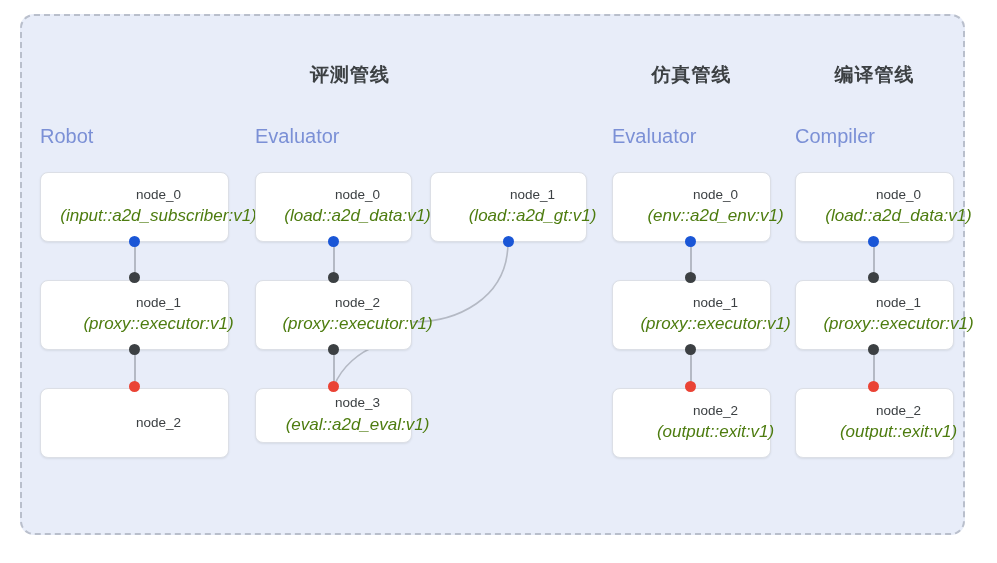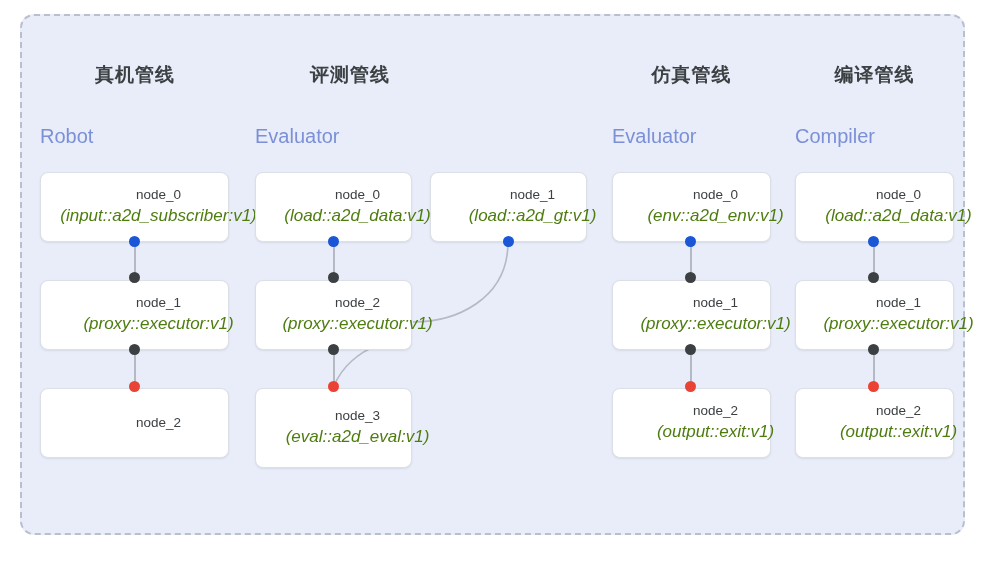--- a/index.html
+++ b/index.html
@@ -91,21 +91,20 @@
     pointer-events: none;
   }
 </style>
 </head>
 <body>
 
 <div id="canvas">
 
   <div id="panel"></div>
 
-  <div class="col-header-cn" style="left:40px;top:62px;width:190px;">真机管线</div>
   <div class="col-header-en" style="left:40px;top:125px;width:190px;">Robot</div>
 
   <div class="col-header-cn" style="left:255px;top:62px;width:190px;">评测管线</div>
   <div class="col-header-en" style="left:255px;top:125px;width:190px;">Evaluator</div>
 
   <div class="col-header-cn" style="left:612px;top:62px;width:159px;">仿真管线</div>
   <div class="col-header-en" style="left:612px;top:125px;width:159px;">Evaluator</div>
 
   <div class="col-header-cn" style="left:795px;top:62px;width:159px;">编译管线</div>
   <div class="col-header-en" style="left:795px;top:125px;width:159px;">Compiler</div>
@@ -139,21 +138,21 @@
   <div class="edge-line" style="left:333px;top:350px;height:37px;"></div>
 
   <div class="node-box" style="left:255px;top:172px;width:157px;height:70px;">
     <div class="node-title">node_0</div>
     <div class="node-sub">(load::a2d_data:v1)</div>
   </div>
   <div class="node-box" style="left:255px;top:280px;width:157px;height:70px;">
     <div class="node-title">node_2</div>
     <div class="node-sub">(proxy::executor:v1)</div>
   </div>
-  <div class="node-box" style="left:255px;top:388px;width:157px;height:80px;">
+  <div class="node-box" style="left:255px;top:388px;width:157px;height:55px;">
     <div class="node-title">node_3</div>
     <div class="node-sub">(eval::a2d_eval:v1)</div>
   </div>
   <div class="node-box" style="left:430px;top:172px;width:157px;height:70px;">
     <div class="node-title">node_1</div>
     <div class="node-sub">(load::a2d_gt:v1)</div>
   </div>
 
   <div class="port blue" style="left:328px;top:236px;"></div>
   <div class="port black" style="left:328px;top:272px;"></div>

